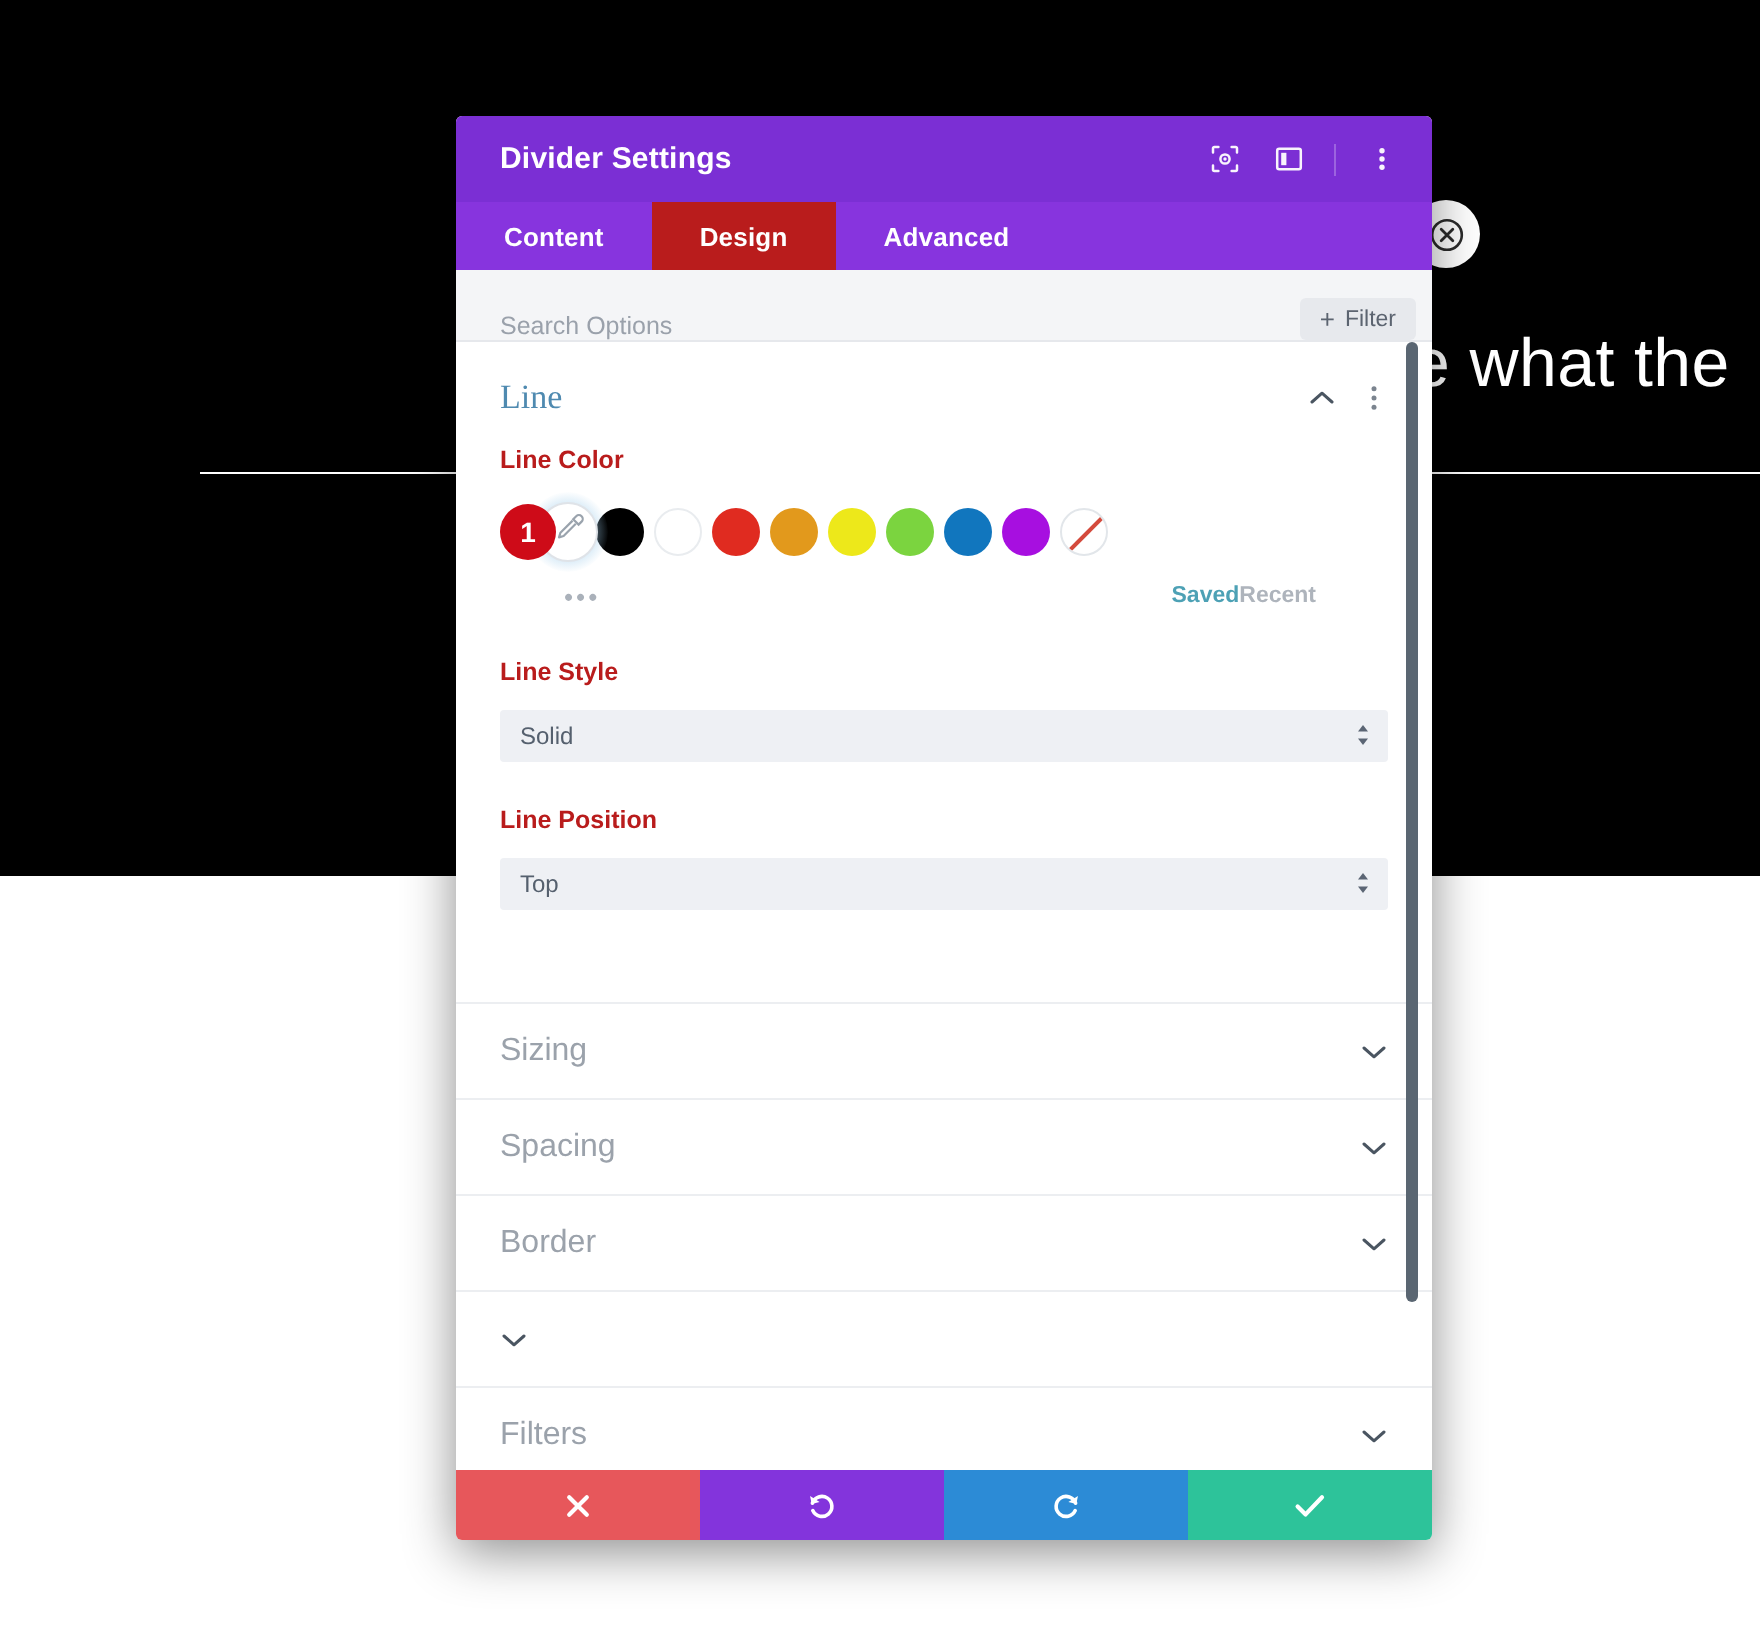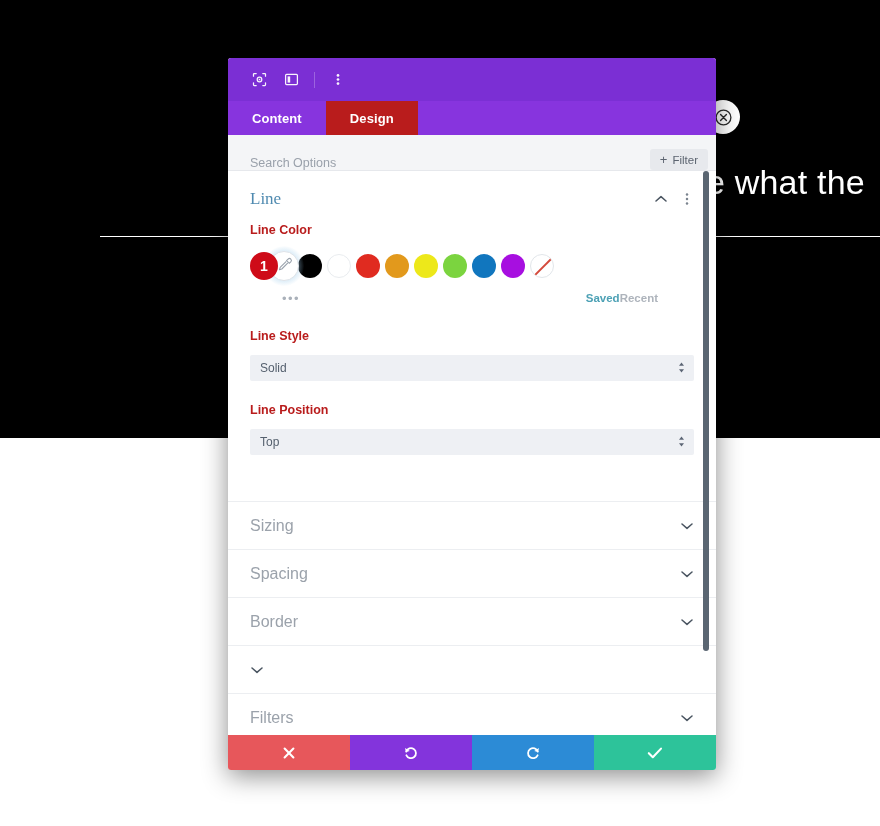--- a/index.html
+++ b/index.html
@@ -415,20 +415,21 @@
       <svg width="17" height="17" viewBox="0 0 17 17">
         <circle cx="8.5" cy="8.5" r="7.4" fill="none" stroke="#2b2b2b" stroke-width="1.3"></circle>
         <path d="M5.6 5.6 L11.4 11.4 M11.4 5.6 L5.6 11.4" stroke="#2b2b2b" stroke-width="1.4" stroke-linecap="round"></path>
       </svg>
     </span>
   </div>
 
   <div class="modal">
 
     <div class="modal-titlebar">
+      <div class="modal-title">Divider Settings</div>
       <div class="titlebar-icons">
         <div class="tb-icon">
           <svg width="15" height="15" viewBox="0 0 15 15">
             <path d="M1.5 4.2V2.2a.7.7 0 0 1 .7-.7h2M13.5 4.2V2.2a.7.7 0 0 0-.7-.7h-2M1.5 10.8v2c0 .39.31.7.7.7h2M13.5 10.8v2a.7.7 0 0 1-.7.7h-2" fill="none" stroke="#ffffff" stroke-width="1.25" stroke-linecap="round"></path>
             <circle cx="7.5" cy="7.5" r="2.3" fill="none" stroke="#ffffff" stroke-width="1.25"></circle>
             <circle cx="7.5" cy="7.5" r=".85" fill="#ffffff"></circle>
           </svg>
         </div>
         <div class="tb-icon">
           <svg width="15" height="15" viewBox="0 0 15 15">
@@ -443,20 +444,21 @@
             <circle cx="2" cy="7.5" r="1.35" fill="#ffffff"></circle>
             <circle cx="2" cy="11.6" r="1.35" fill="#ffffff"></circle>
           </svg>
         </div>
       </div>
     </div>
 
     <div class="modal-tabs">
       <div class="tab">Content</div>
       <div class="tab active">Design</div>
+      <div class="tab">Advanced</div>
     </div>
 
     <div class="search-row">
       <input class="search-input" type="text" placeholder="Search Options" style="">
       <div class="filter-btn">
         <span class="filter-plus">+</span>
         <span>Filter</span>
       </div>
     </div>
 

